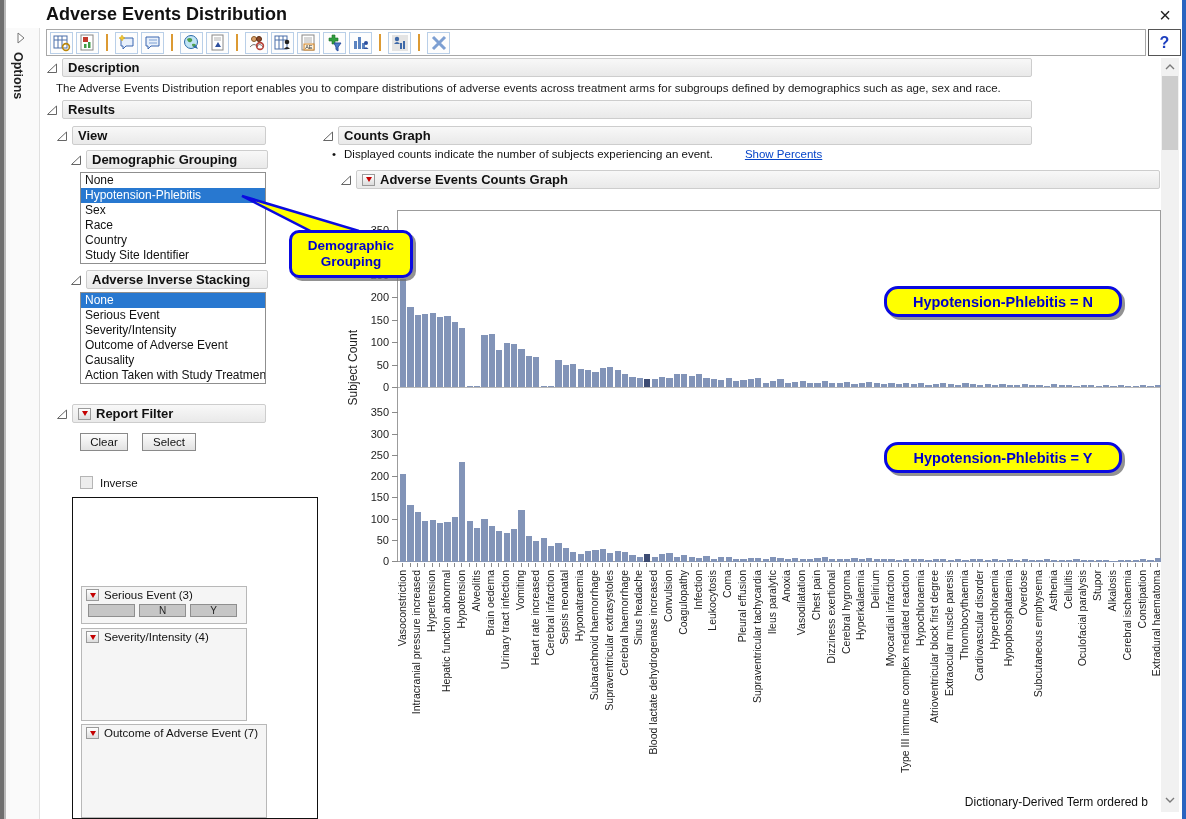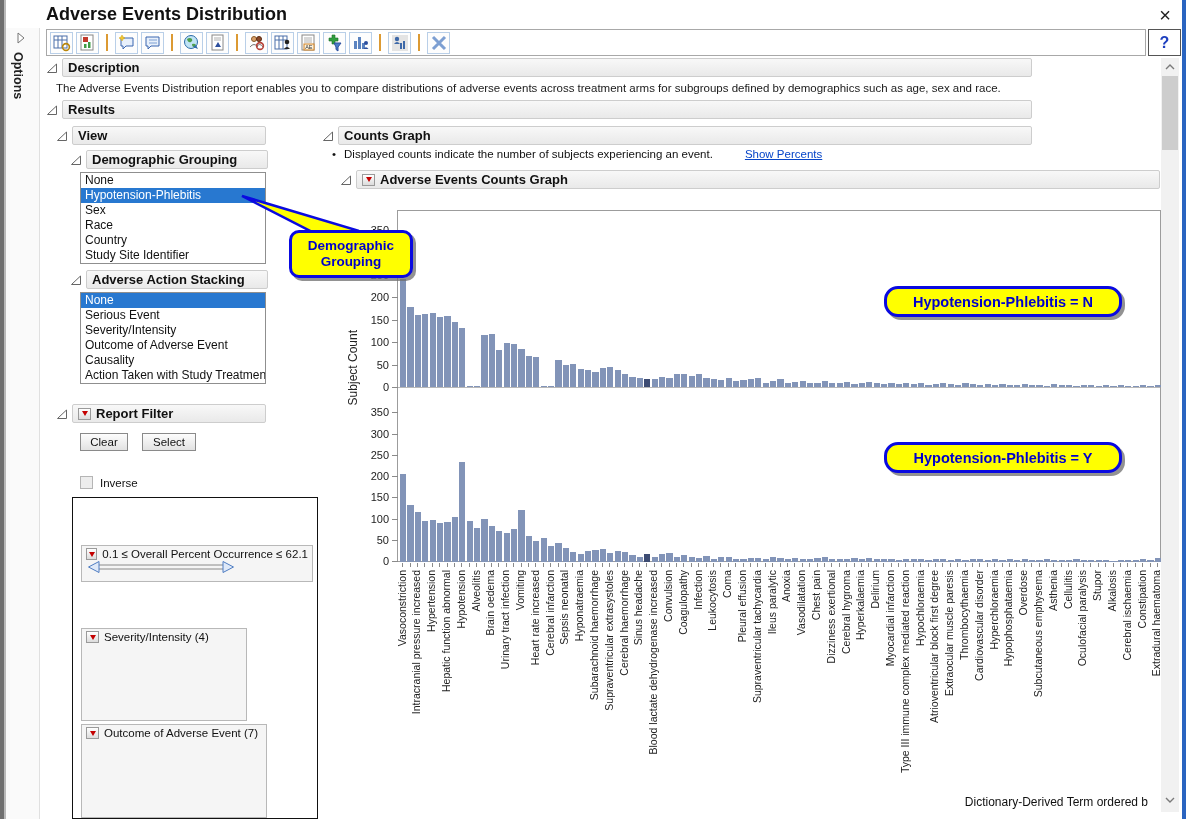--- a/index.html
+++ b/index.html
@@ -265,21 +265,21 @@
   <div class="li">Sex</div>
   <div class="li">Race</div>
   <div class="li">Country</div>
   <div class="li">Study Site Identifier</div>
 </div>
 <div class="abs sect" id="aes-hdr">
   <svg width="12" height="12" viewBox="0 0 12 12">
       <path d="M1.5 10.5 H10.5 V2 Z" fill="#fff" stroke="#666"></path>
     </svg>
   <div class="hdrbar">
-      <span>Adverse Action Stacking</span>
+      <span>Adverse Inverse Stacking</span>
     </div>
 </div>
 <div class="abs listbox" id="aes-list">
   <div class="li sel">None</div>
   <div class="li">Serious Event</div>
   <div class="li">Severity/Intensity</div>
   <div class="li">Outcome of Adverse Event</div>
   <div class="li">Causality</div>
   <div class="li">Action Taken with Study Treatmen</div>
 </div>
@@ -295,32 +295,32 @@
     <span>Report Filter</span>
   </div>
 </div>
 <div class="abs btn" id="btn-clear">Clear</div>
 <div class="abs btn" id="btn-select">Select</div>
 <div class="abs" id="inverse-row">
   <span id="inverse-box"></span>
   <span>Inverse</span>
 </div>
 <div class="abs" id="filter-outer">
-  <div class="fbox" id="f2">
+  <div class="fbox" id="f3">
     <div class="frow">
       <span class="redtri-btn">
           <i></i>
         </span>
-      <span>0.1 ≤ Overall Percent Occurrence ≤ 62.1</span>
-    </div>
-    <svg width="150" height="14" viewBox="0 0 150 14">
-        <path d="M13 5 H137 M13 9 H137" stroke="#8a8a8a"></path>
-        <path d="M13 1.5 L2.5 7 L13 12.5 Z" fill="#dfe9f8" stroke="#4f7dc2"></path>
-        <path d="M137 1.5 L147.5 7 L137 12.5 Z" fill="#dfe9f8" stroke="#4f7dc2"></path>
-      </svg>
+      <span>Serious Event (3)</span>
+    </div>
+    <div class="seg">
+      <span class="sbtn"></span>
+      <span class="sbtn">N</span>
+      <span class="sbtn">Y</span>
+    </div>
   </div>
   <div class="fbox" id="f4">
     <div class="frow">
       <span class="redtri-btn">
           <i></i>
         </span>
       <span>Severity/Intensity (4)</span>
     </div>
   </div>
   <div class="fbox" id="f5">

